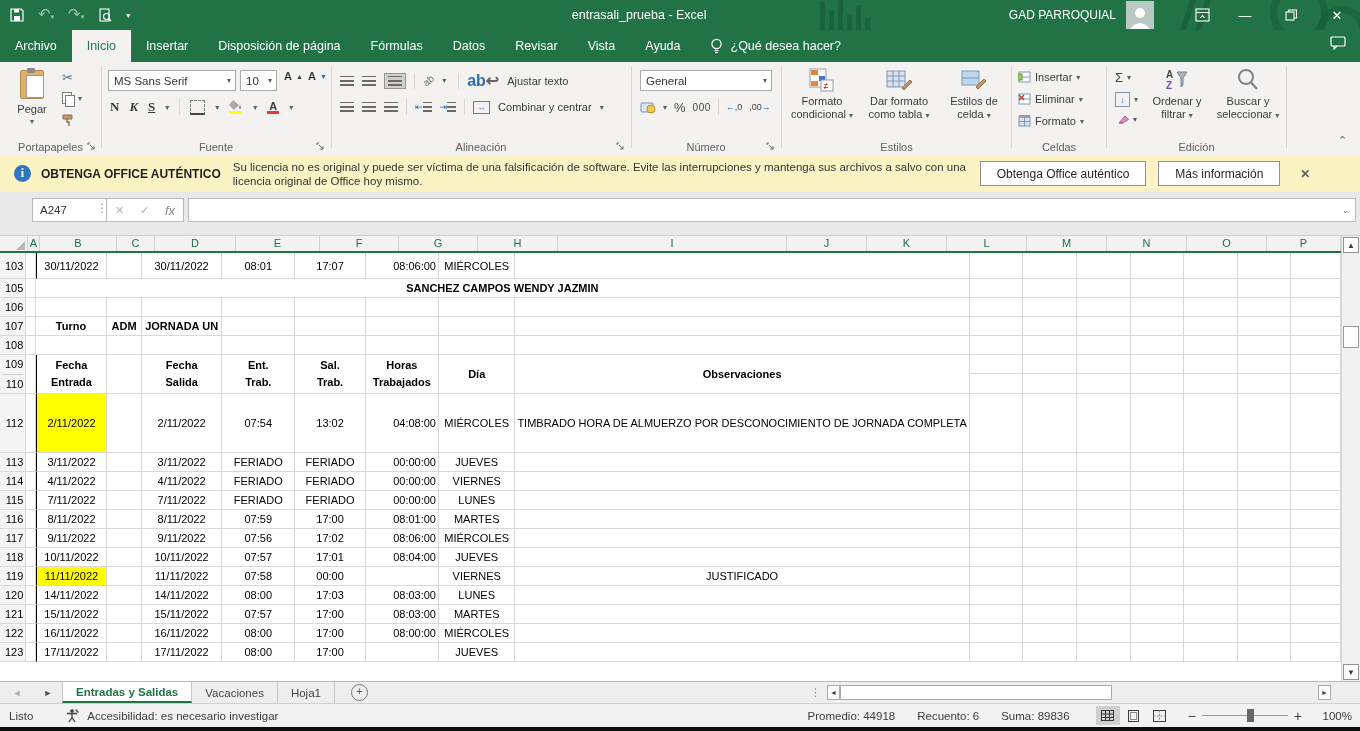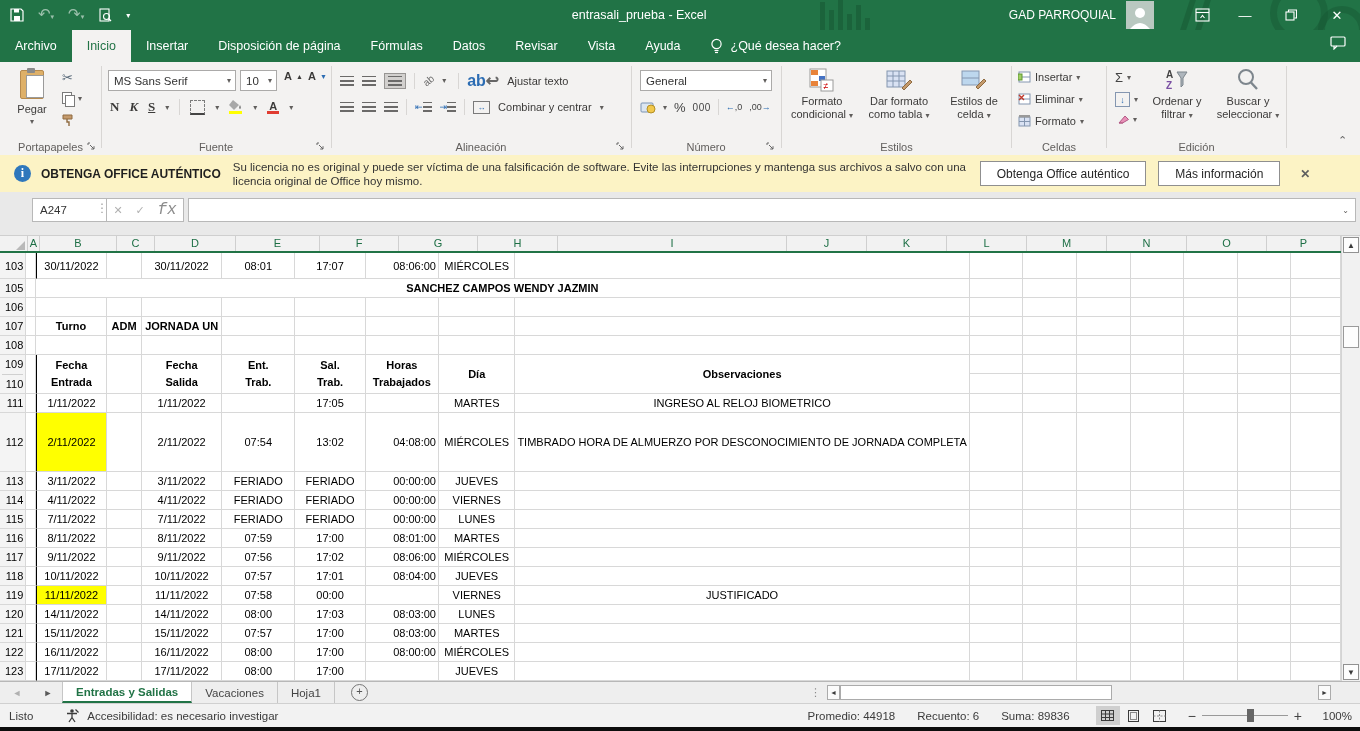--- a/index.html
+++ b/index.html
@@ -472,21 +472,21 @@
 
   <div id="fbar">
     <div class="fbox" style="left:2px;width:88px;margin-left:30px;">
       <span style="padding-left:7px;font-size:11.5px;color:#333;">A247</span>
       <span class="car" style="margin-left:auto;margin-right:5px;">▾</span>
     </div>
     <span style="position:absolute;left:96px;top:9px;color:#a0a0a0;font-size:12px;">⋮</span>
     <div class="fbox" style="left:106px;width:78px;justify-content:space-around;">
       <span style="color:#b0b0b0;font-size:11px;">✕</span>
       <span style="color:#b0b0b0;font-size:11px;">✓</span>
-      <span style="color:#8c8c8c;font-size:16px;font-style:italic;font-family:Liberation Mono, monospace;">fx</span>
+      <span style="color:#8c8c8c;font-size:13px;font-style:italic;font-family:Liberation Sans, sans-serif;">fx</span>
     </div>
     <div class="fbox" style="left:188px;width:1168px;">
       <span style="padding-left:6px;font-size:11.5px;"></span>
       <span class="car" style="margin-left:auto;margin-right:6px;">⌄</span>
     </div>
   </div>
 
   <div id="grid">
     <div id="col-headers">
       <div id="corner"></div>
@@ -646,39 +646,20 @@
             <td class="c k ctr bold">Día</td>
             <td class="c k ctr bold">Observaciones</td>
             <td class="c mid"></td>
             <td class="c mid"></td>
             <td class="c mid"></td>
             <td class="c mid"></td>
             <td class="c mid"></td>
             <td class="c mid"></td>
             <td class="c mid"></td>
           </tr>
-          <tr style="height: 19px;">
-            <td class="rh">111</td>
-            <td class="c"></td>
-            <td class="c k bl ctr">1/11/2022</td>
-            <td class="c k"></td>
-            <td class="c k ctr">1/11/2022</td>
-            <td class="c k ctr"></td>
-            <td class="c k ctr">17:05</td>
-            <td class="c k rt"></td>
-            <td class="c k lf">MARTES</td>
-            <td class="c k lf">INGRESO AL RELOJ BIOMETRICO</td>
-            <td class="c"></td>
-            <td class="c"></td>
-            <td class="c"></td>
-            <td class="c"></td>
-            <td class="c"></td>
-            <td class="c"></td>
-            <td class="c"></td>
-          </tr>
           <tr style="height: 59px;">
             <td class="rh">112</td>
             <td class="c"></td>
             <td class="c k bl ctr hl">2/11/2022</td>
             <td class="c k"></td>
             <td class="c k ctr">2/11/2022</td>
             <td class="c k ctr">07:54</td>
             <td class="c k ctr">13:02</td>
             <td class="c k rt">04:08:00</td>
             <td class="c k lf">MIÉRCOLES</td>

